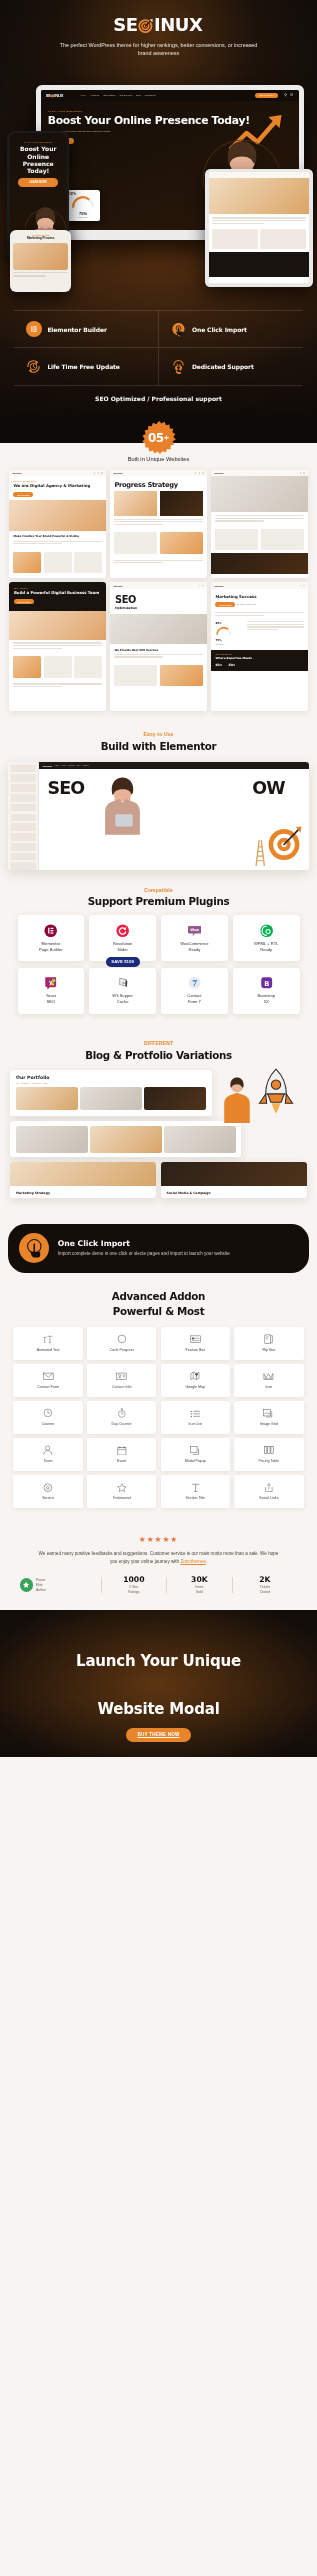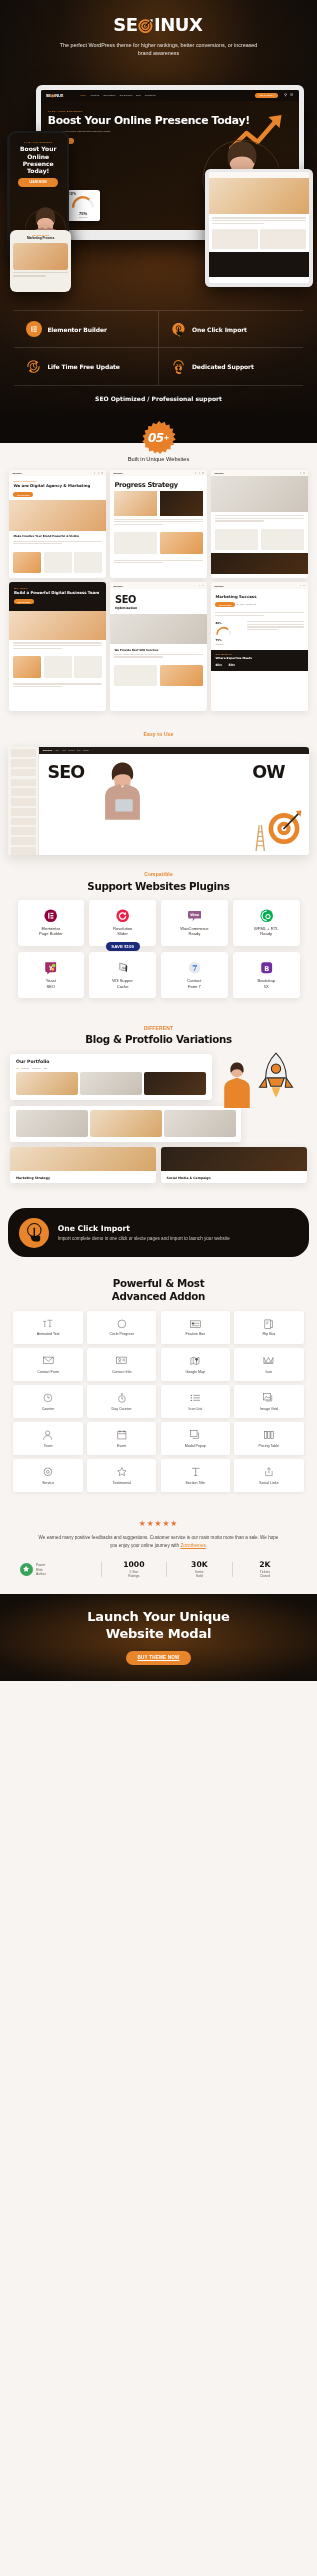--- a/index.html
+++ b/index.html
@@ -147,21 +147,21 @@
   .feat-foot {
     border-top:0.5px solid rgba(255,255,255,.13);
     text-align:center; color:#fff; font-size:6px; font-weight:700; padding:8.8px 0 12.4px;
     font-family:"DejaVu Sans", sans-serif;
   }
 
   
   .badge-zone { position:relative; height:29px; background:#0e0a07; }
   .badge {
     position:absolute; left:50%; transform:translateX(-50%); top:6.2px;
-    width:35px;height:35px; z-index:9;font-style:italic;
+    width:35px;height:35px; z-index:9;
   }
   .badge .star-bg { position:absolute; inset:0; }
   .badge .num {
     position:absolute; inset:0; display:flex; align-items:center; justify-content:center;
     color:#fff; font-weight:800; font-size:12px; font-family:"DejaVu Sans", sans-serif;
     letter-spacing:-0.5px;
   }
   .badge .num sup { font-size:7.2px; font-weight:700; }
 
   
@@ -321,22 +321,22 @@
 
   
   .cta {
     margin-top:15.5px;
     background:
       radial-gradient(ellipse 80% 90% at 50% 50%, rgba(210,116,28,.36) 0%, rgba(0,0,0,0) 70%),
       linear-gradient(180deg,#120d09,#1c120a 60%,#120d09);
     padding:14.4px 10.3px 15.5px; text-align:center;
   }
   .cta h2 {
-    color:#fff; font-size:13px; font-weight:800; letter-spacing:-0.2px;
-    font-family:"DejaVu Sans", sans-serif; line-height:1.3;
+    color:#fff; font-size:15px; font-weight:800; letter-spacing:-0.2px;
+    font-family:"DejaVu Sans", sans-serif; line-height:1.3;margin-top:28px;
   }
   .cta-btn {
     display:inline-block; margin-top:8.2px; background:#e8852a; color:#fff;
     font-size:4.6px; font-weight:800; padding:4.6px 11.3px; border-radius:9.3px;
     letter-spacing:0.2px;
   }
 </style>
 </head>
 <body>
 
@@ -694,20 +694,21 @@
               <span class="dc-h lite" style="font-size:3.1px;">80+</span>
             </div>
           </div>
         </div>
       </div>
     </div>
   </section>
 
   <section class="light" style="padding-top:11.3px;">
     <div class="sec-kicker">Easy to Use</div>
+    <h2 class="sec-title">Build with Elementor</h2>
 
     <div class="el-wrap">
       <div class="el-board">
         <div class="el-side">
           <div class="blk"></div>
             <div class="blk"></div>
             <div class="blk"></div>
           <div class="blk"></div>
             <div class="blk"></div>
             <div class="blk"></div>
@@ -749,21 +750,21 @@
             <path d="M22 52 L16 2" stroke="#d7a55f" stroke-width="2.6"></path>
             <path d="M8 42 L21 42 M9 33 L20 33 M10 24 L19 24 M11 15 L18 15" stroke="#d7a55f" stroke-width="2.2"></path>
           </svg>
         </div>
       </div>
     </div>
   </section>
 
   <section class="light" style="padding-top:2.1px;padding-bottom:14.4px;">
     <div class="sec-kicker">Compatible</div>
-    <h2 class="sec-title">Support Websites Plugins</h2>
+    <h2 class="sec-title">Support Premium Plugins</h2>
 
     <div class="plug-grid">
       <div class="plug-row">
         <div class="plug-card">
           <div class="plug-ico">
             <svg viewBox="0 0 32 32" width="13.4" height="13.4">
                 <circle cx="16" cy="16" r="15" fill="#92003b"></circle>
                 <rect x="10" y="9" width="3" height="14" fill="#fff"></rect>
                 <rect x="15.5" y="9" width="7" height="3" fill="#fff"></rect>
                 <rect x="15.5" y="14.5" width="7" height="3" fill="#fff"></rect>
@@ -930,22 +931,22 @@
         </div>
         <div>
           <div class="oci-h">One Click Import</div>
           <div class="oci-p">Import complete demo in one click or slecte pages and import to launch your website</div>
         </div>
       </div>
     </div>
   </section>
 
   <section class="light" style="padding-top:17.5px;">
+    <h2 class="sec-title" style="margin-top:0;">Advanced Addon</h2>
     <h2 class="sec-title">Powerful &amp; Most</h2>
-    <h2 class="sec-title" style="margin-top:0;">Advanced Addon</h2>
 
     <div class="add-grid">
 
       <div class="add-row">
         <div class="add-card">
           <div class="add-ico">
               <svg viewBox="0 0 30 24" width="11.3" height="9.3" stroke="#5a5550" fill="none" stroke-width="1.2">
                 <path d="M3 6 h9 M7.5 6 v13 M5.5 19 h4"></path>
                 <path d="M14 3 h14 M21 3 v17 M18 20 h6"></path>
               </svg>

